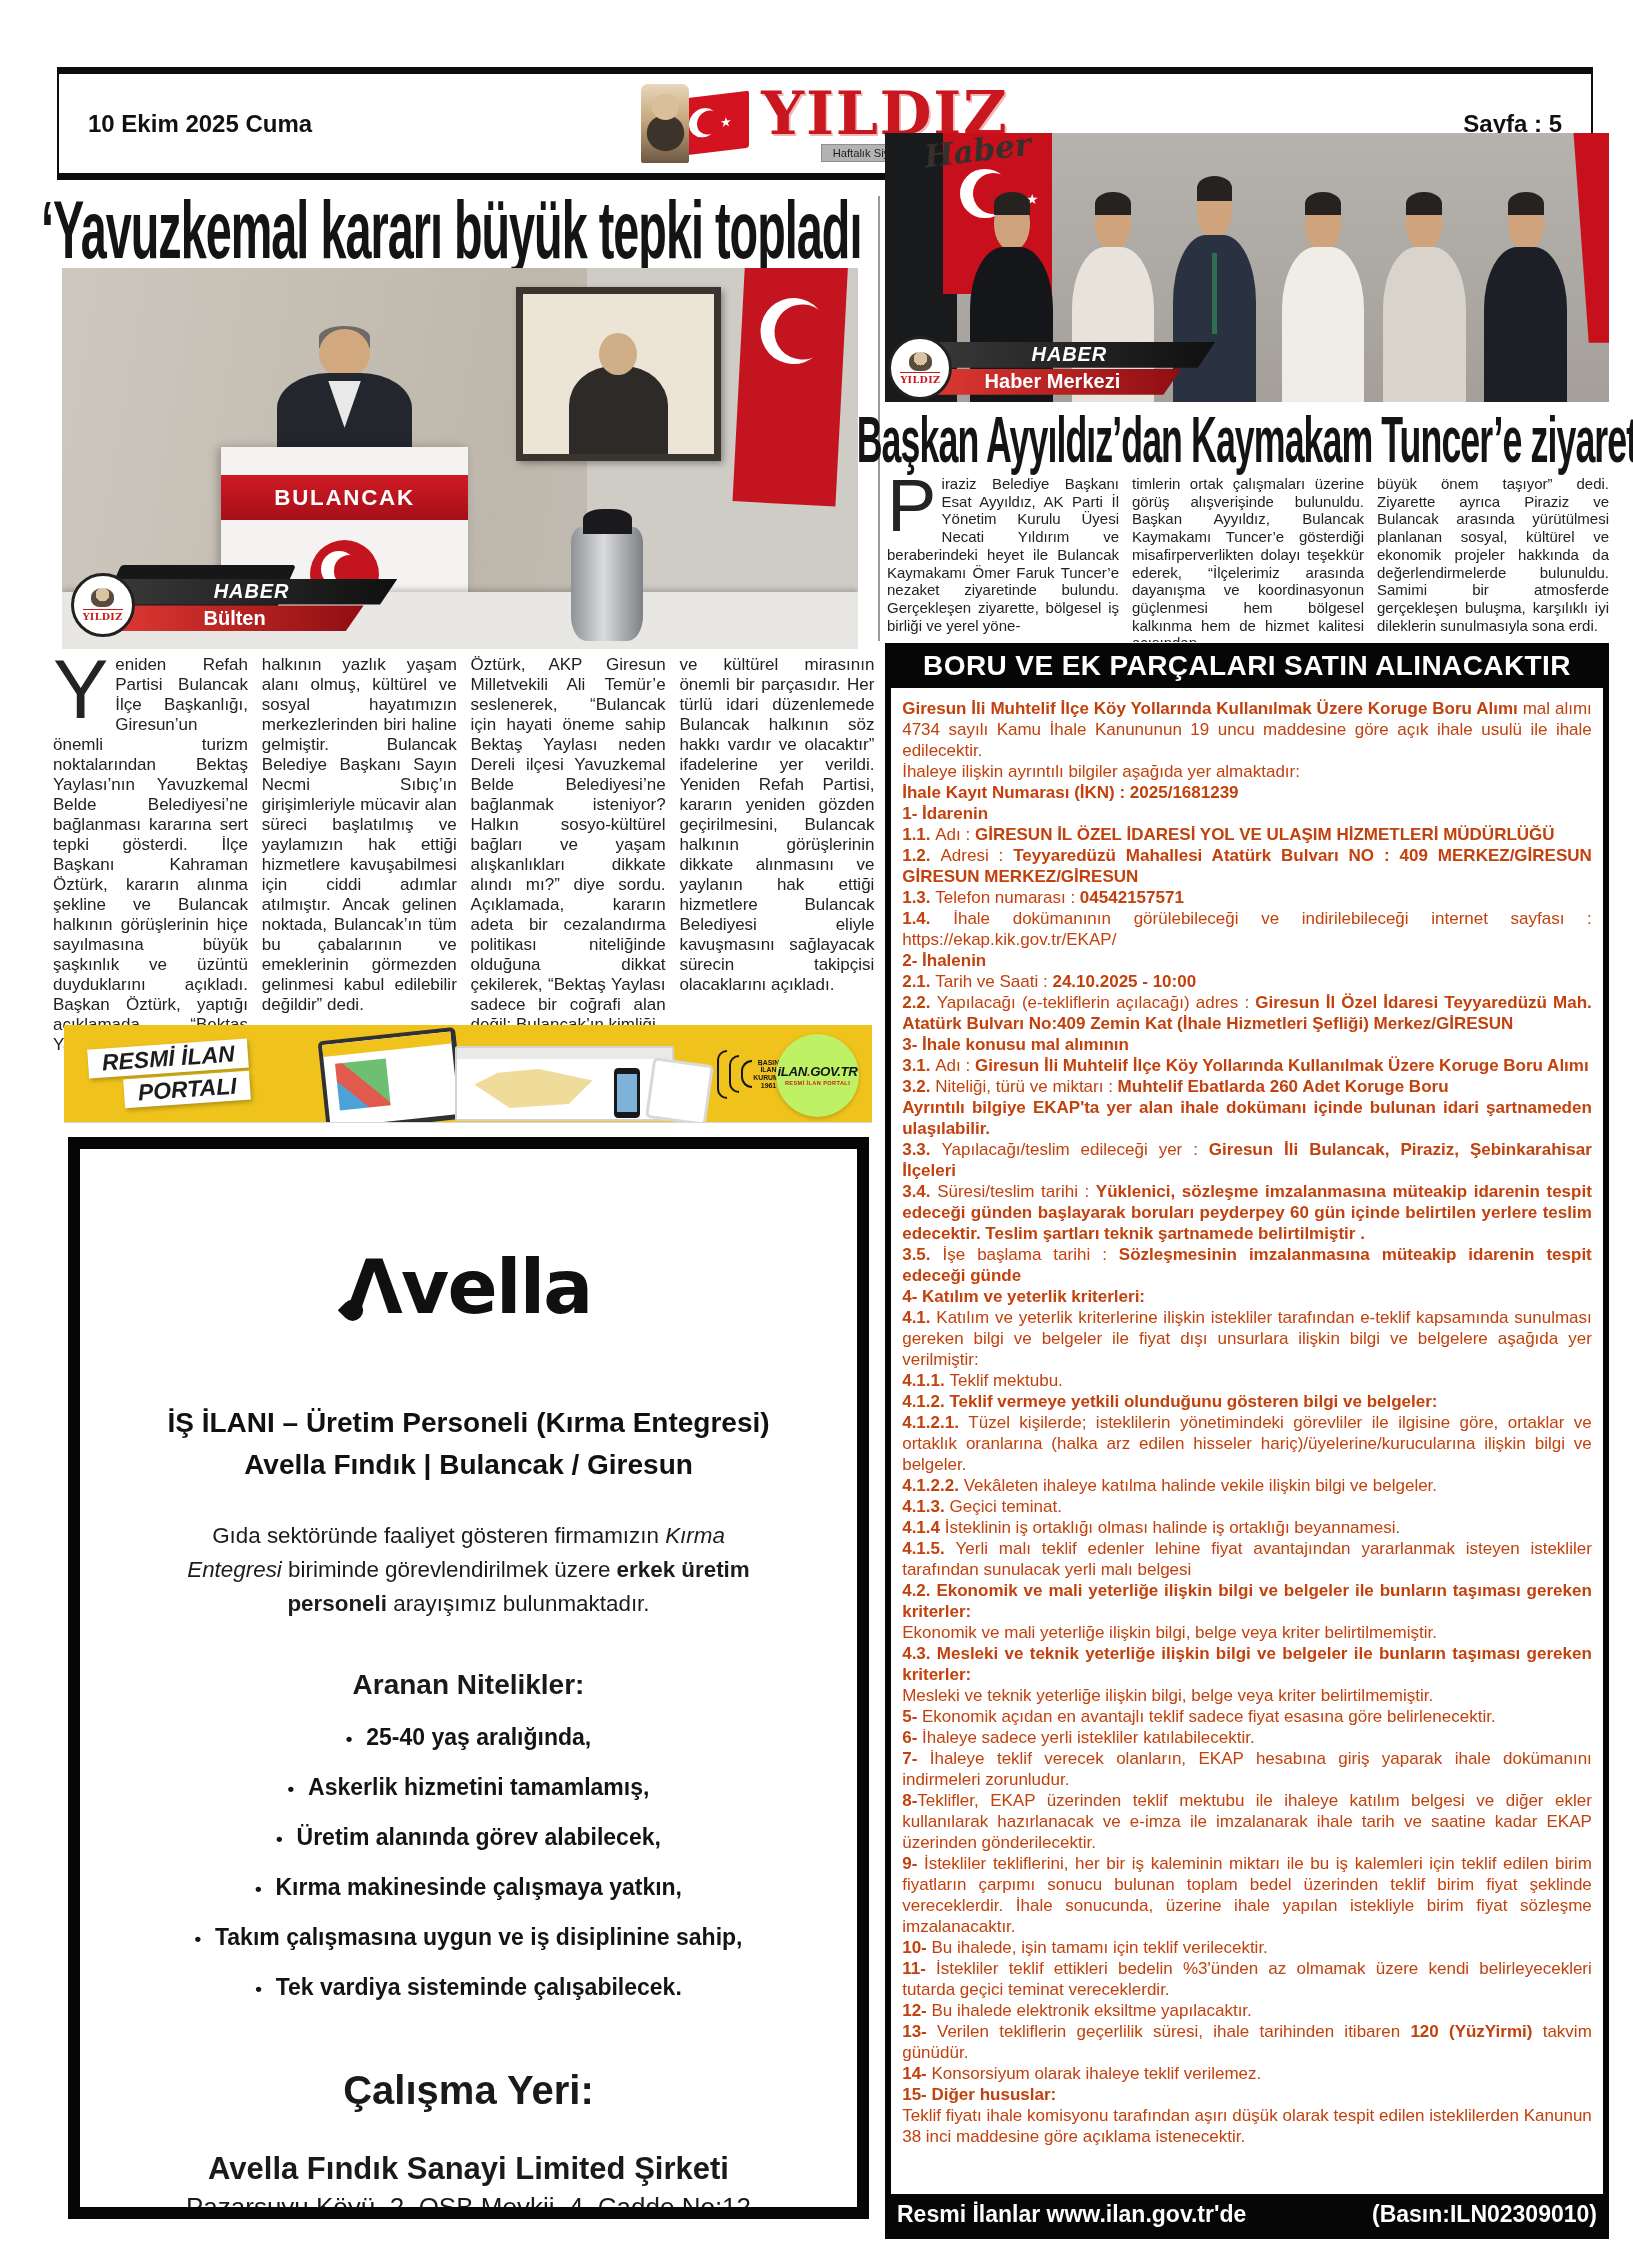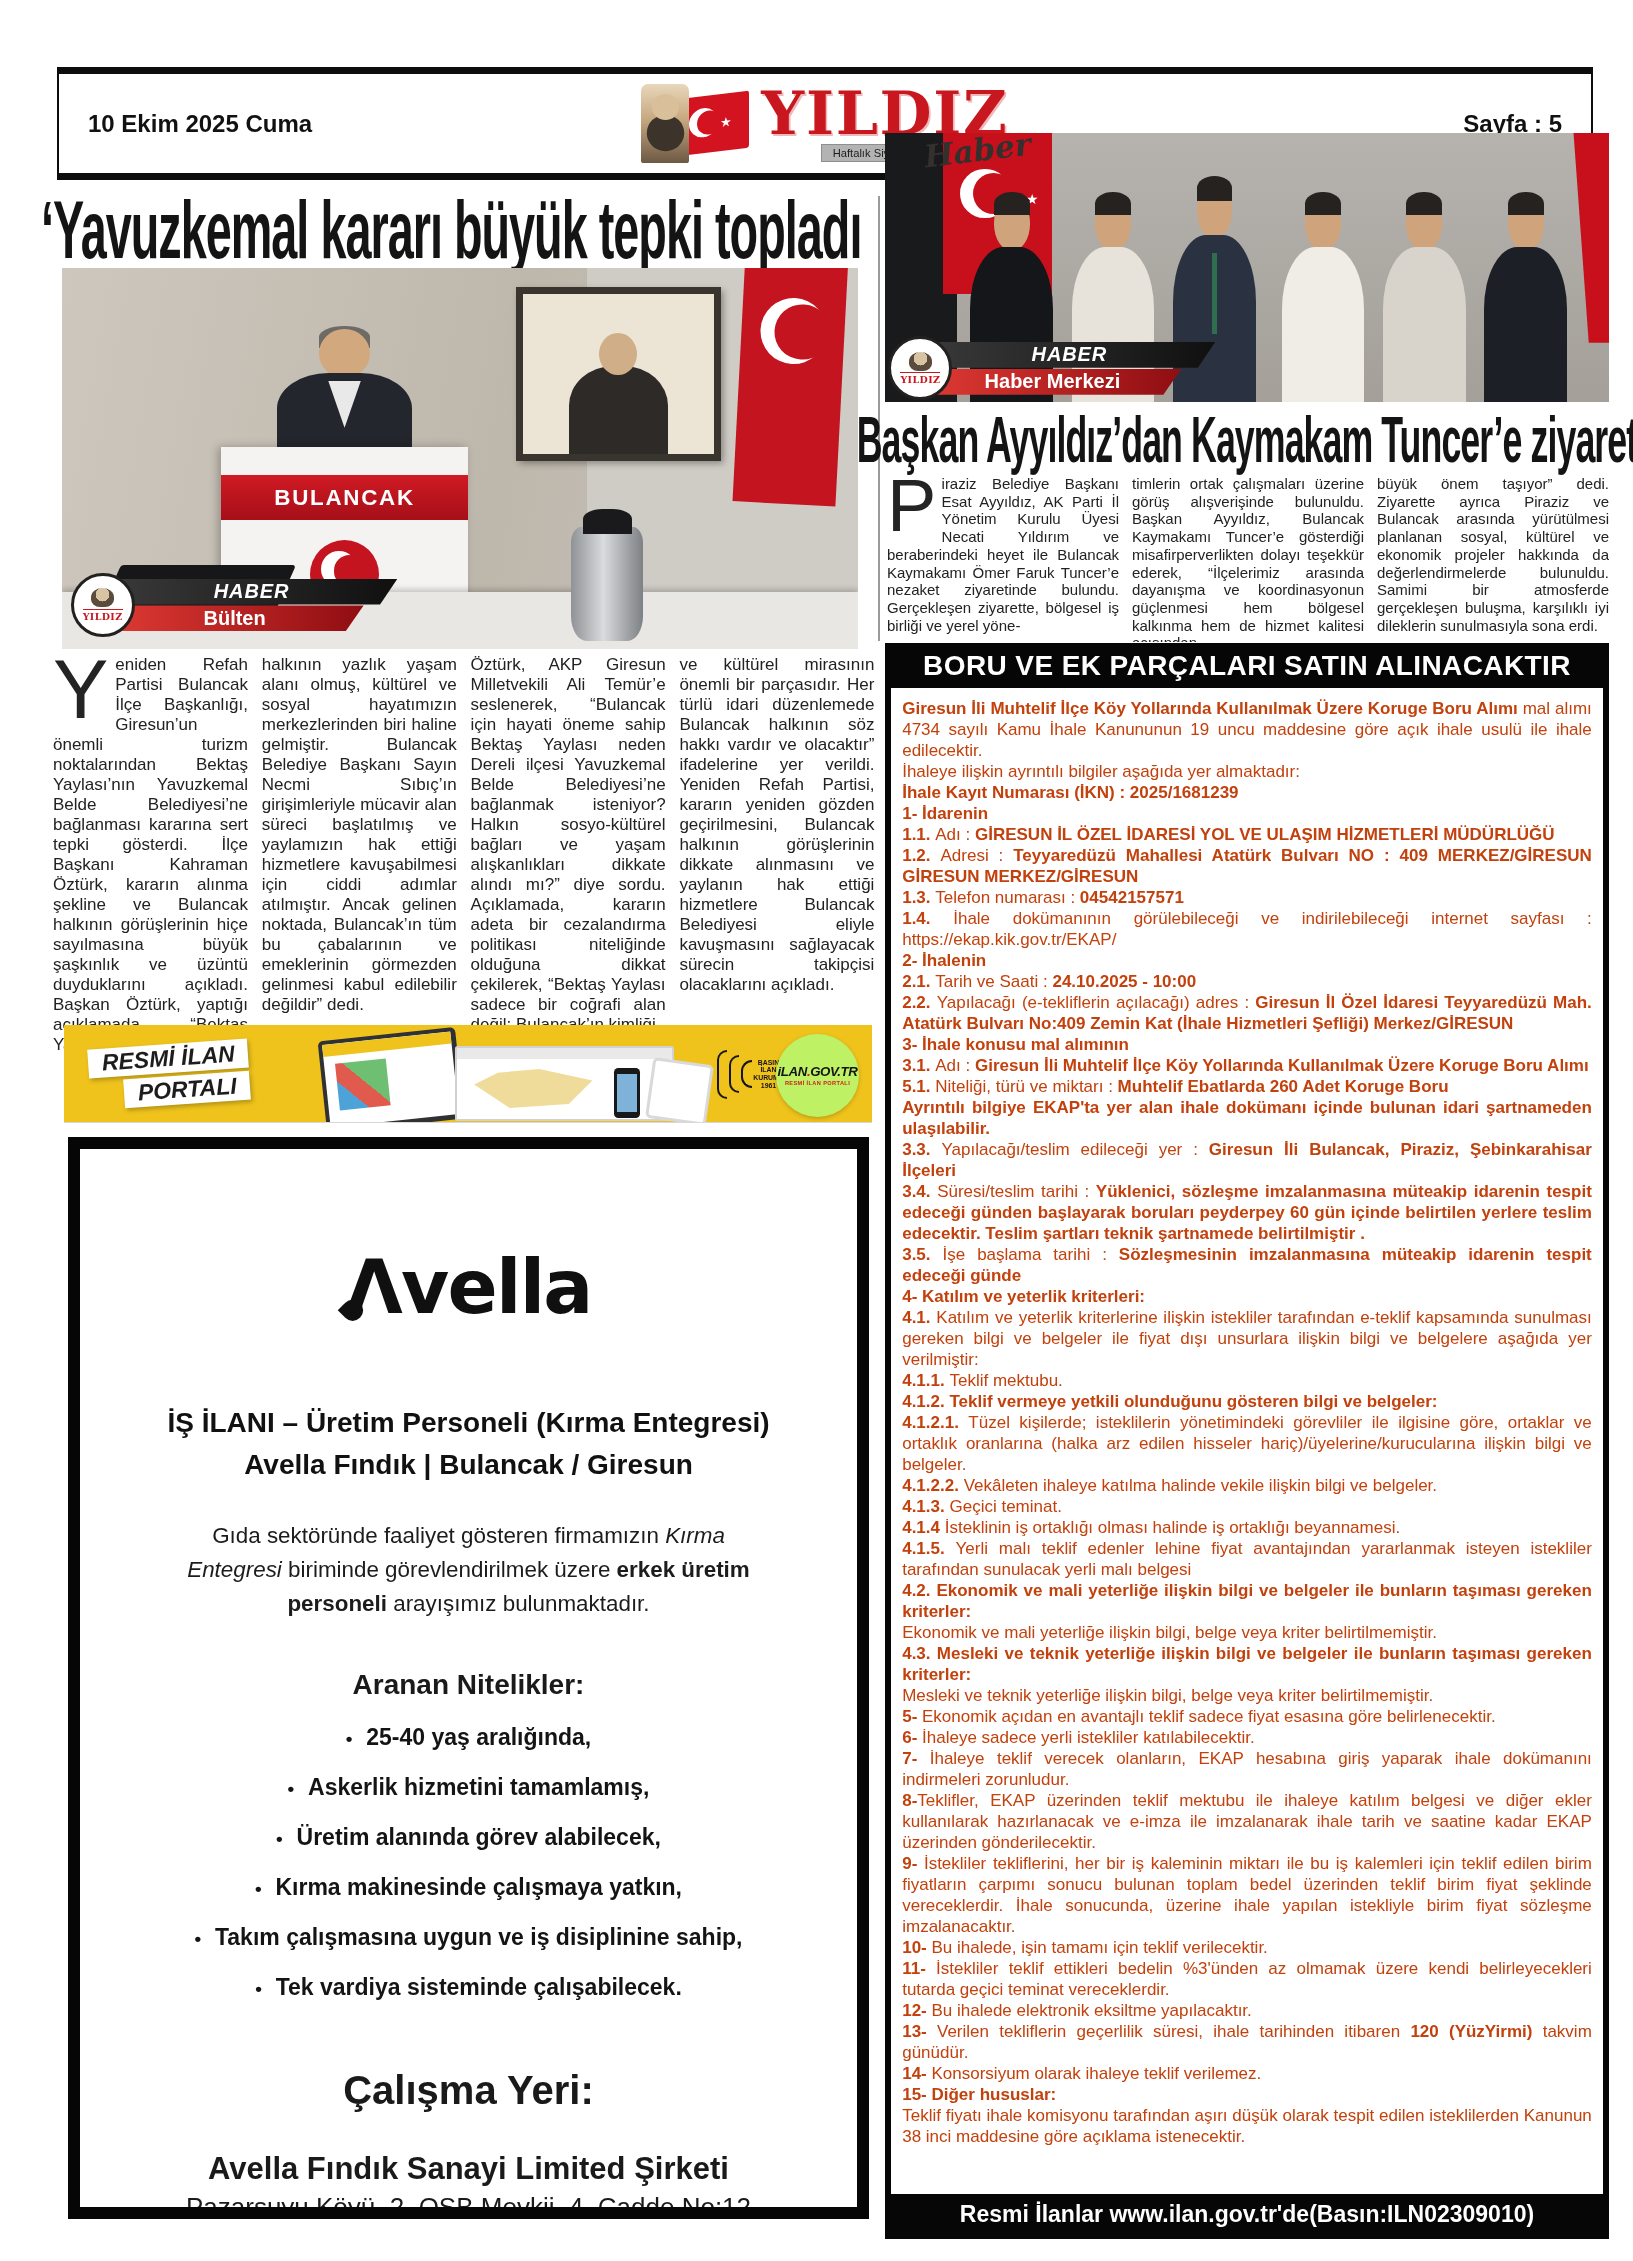--- a/index.html
+++ b/index.html
@@ -165,21 +165,21 @@
   .jaddr{margin-top:5.2px;font-size:26px;}
   .jcity{margin-top:5.2px;font-size:23px;font-weight:bold;}
 
   
   .tender{left:877px;top:643px;width:724px;height:1596px;box-sizing:border-box;background:#060606;}
   .tender-head{height:45px;display:flex;align-items:center;justify-content:center;background:#060606;}
   .tender-head span{color:#fff;font-weight:bold;font-size:28px;letter-spacing:0.4px;}
   .tender-body{margin:0 6px;background:#fff;height:1506px;overflow:hidden;padding:10.3px 11.2px 0;box-sizing:border-box;
     font-size:17px;line-height:21px;color:#c2410c;text-align:justify;}
   .tender-body p{margin:0;}
-  .tender-foot{height:40px;background:#060606;display:flex;align-items:center;justify-content:center;padding:0 20px;}
+  .tender-foot{height:40px;background:#060606;display:flex;align-items:center;justify-content:space-between;padding:0 12px;}
   .tender-foot span{color:#fff;font-weight:bold;font-size:23px;}
 </style>
 </head>
 <body>
 
 <div class="page">
 
   <div class="abs header-box">
     <div class="hdr-date">10 Ekim 2025 Cuma</div>
     <div class="masthead">
@@ -396,21 +396,21 @@
         <p><span class="b">1- İdarenin</span></p>
         <p><span class="b">1.1. </span><span>Adı : </span><span class="b">GİRESUN İL ÖZEL İDARESİ YOL VE ULAŞIM HİZMETLERİ MÜDÜRLÜĞÜ</span></p>
         <p><span class="b">1.2. </span><span>Adresi : </span><span class="b">Teyyaredüzü Mahallesi Atatürk Bulvarı NO : 409 MERKEZ/GİRESUN GİRESUN MERKEZ/GİRESUN</span></p>
         <p><span class="b">1.3. </span><span>Telefon numarası : </span><span class="b">04542157571</span></p>
         <p><span class="b">1.4. </span><span>İhale dokümanının görülebileceği ve indirilebileceği internet sayfası : https://ekap.kik.gov.tr/EKAP/</span></p>
         <p><span class="b">2- İhalenin</span></p>
         <p><span class="b">2.1. </span><span>Tarih ve Saati : </span><span class="b">24.10.2025 - 10:00</span></p>
         <p><span class="b">2.2. </span><span>Yapılacağı (e-tekliflerin açılacağı) adres : </span><span class="b">Giresun İl Özel İdaresi Teyyaredüzü Mah. Atatürk Bulvarı No:409 Zemin Kat (İhale Hizmetleri Şefliği) Merkez/GİRESUN</span></p>
         <p><span class="b">3- İhale konusu mal alımının</span></p>
         <p><span class="b">3.1. </span><span>Adı : </span><span class="b">Giresun İli Muhtelif İlçe Köy Yollarında Kullanılmak Üzere Koruge Boru Alımı</span></p>
-        <p><span class="b">5.1. </span><span>Niteliği, türü ve miktarı : </span><span class="b">Muhtelif Ebatlarda 260 Adet Koruge Boru</span></p>
+        <p><span class="b">3.2. </span><span>Niteliği, türü ve miktarı : </span><span class="b">Muhtelif Ebatlarda 260 Adet Koruge Boru</span></p>
         <p><span class="b">Ayrıntılı bilgiye EKAP'ta yer alan ihale dokümanı içinde bulunan idari şartnameden ulaşılabilir.</span></p>
         <p><span class="b">3.3. </span><span>Yapılacağı/teslim edileceği yer : </span><span class="b">Giresun İli Bulancak, Piraziz, Şebinkarahisar İlçeleri</span></p>
         <p><span class="b">3.4. </span><span>Süresi/teslim tarihi : </span><span class="b">Yüklenici, sözleşme imzalanmasına müteakip idarenin tespit edeceği günden başlayarak boruları peyderpey 60 gün içinde belirtilen yerlere teslim edecektir. Teslim şartları teknik şartnamede belirtilmiştir .</span></p>
         <p><span class="b">3.5. </span><span>İşe başlama tarihi : </span><span class="b">Sözleşmesinin imzalanmasına müteakip idarenin tespit edeceği günde</span></p>
         <p><span class="b">4- Katılım ve yeterlik kriterleri:</span></p>
         <p><span class="b">4.1. </span><span>Katılım ve yeterlik kriterlerine ilişkin istekliler tarafından e-teklif kapsamında sunulması gereken bilgi ve belgeler ile fiyat dışı unsurlara ilişkin bilgi ve belgelere aşağıda yer verilmiştir:</span></p>
         <p><span class="b">4.1.1. </span><span>Teklif mektubu.</span></p>
         <p><span class="b">4.1.2. Teklif vermeye yetkili olunduğunu gösteren bilgi ve belgeler:</span></p>
         <p><span class="b">4.1.2.1. </span><span>Tüzel kişilerde; isteklilerin yönetimindeki görevliler ile ilgisine göre, ortaklar ve ortaklık oranlarına (halka arz edilen hisseler hariç)/üyelerine/kurucularına ilişkin bilgi ve belgeler.</span></p>
         <p><span class="b">4.1.2.2. </span><span>Vekâleten ihaleye katılma halinde vekile ilişkin bilgi ve belgeler.</span></p>

